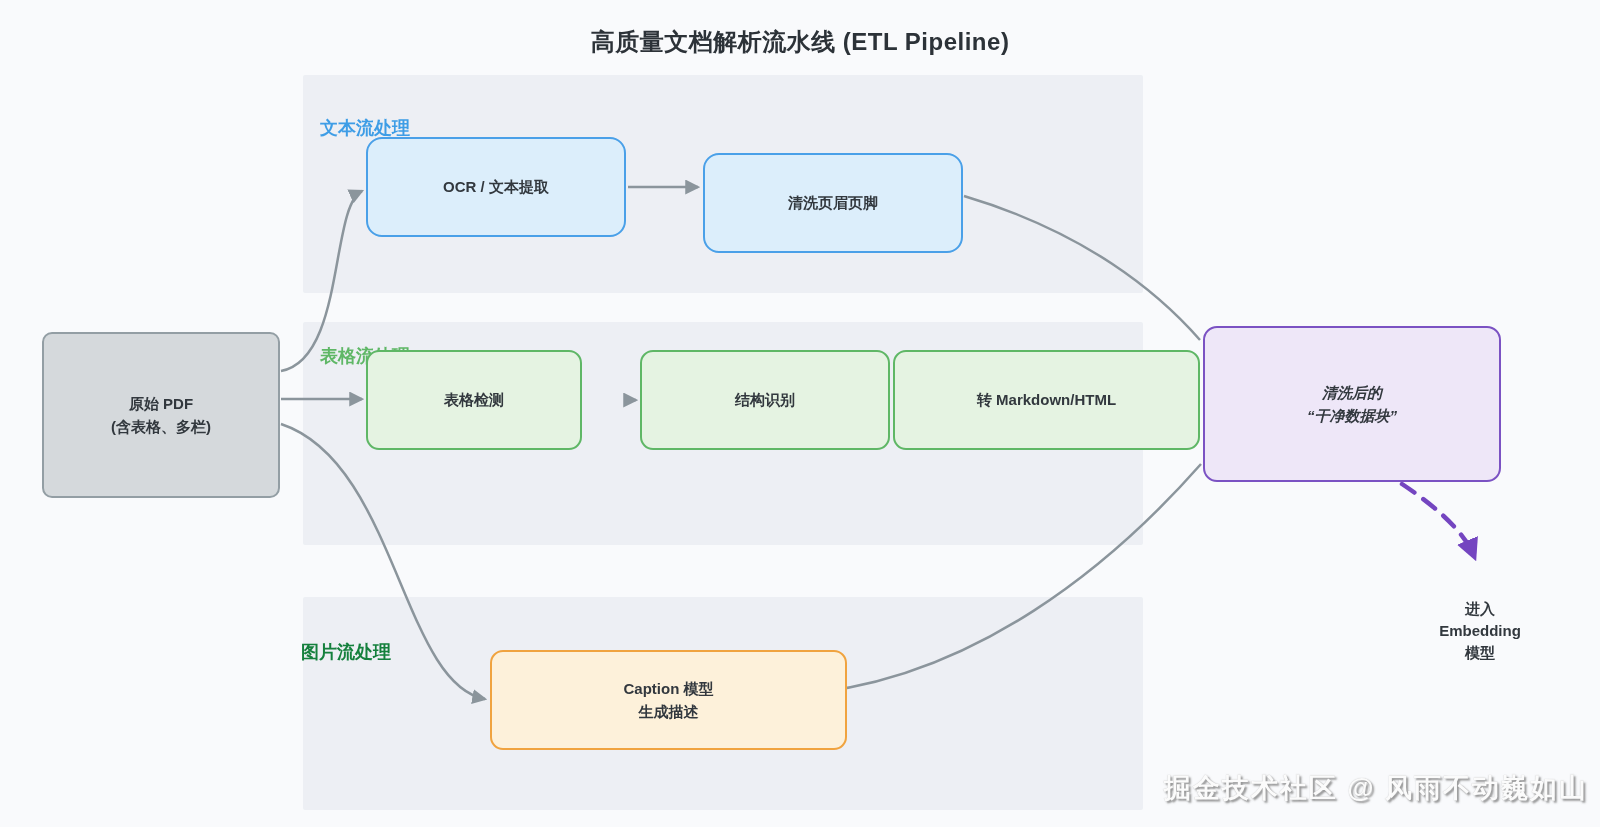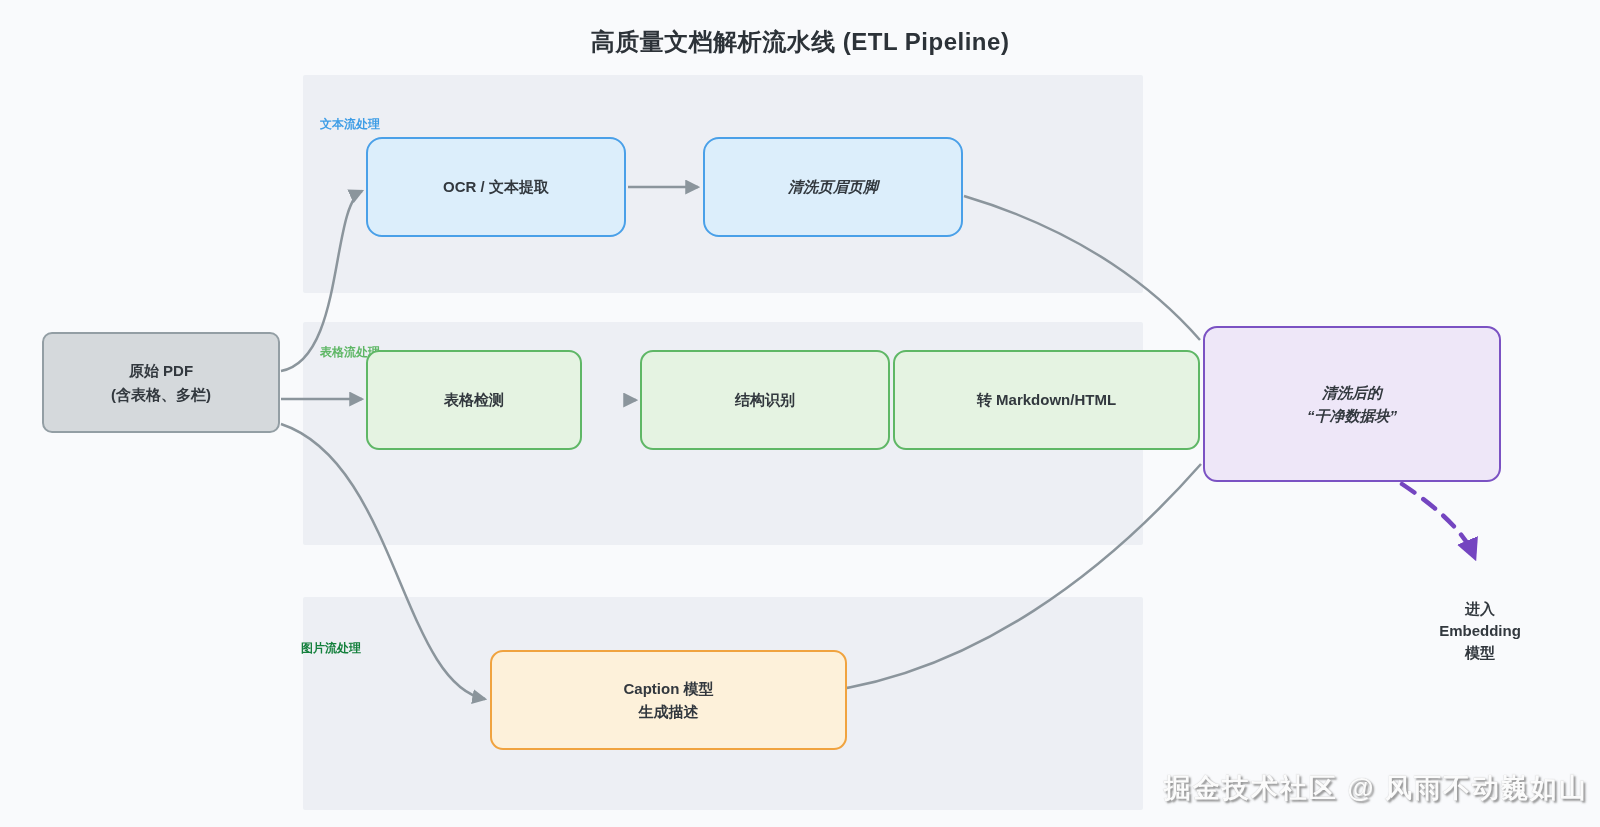--- a/index.html
+++ b/index.html
@@ -15,42 +15,42 @@
     letter-spacing:0.5px;
   }
   .lane {
     position:absolute; left:303px; width:840px;
     background:#edeff4; border-radius:2px;
   }
   .lane-1 { top:75px;  height:218px; }
   .lane-2 { top:322px; height:223px; }
   .lane-3 { top:597px; height:213px; }
   .lane-label {
-    position:absolute; font-size:12px; font-weight:bold; white-space:nowrap;
+    position:absolute; font-size:18px; font-weight:bold; white-space:nowrap;
   }
   .lane-label-1 { left:320px; top:116px; color:#3e9de6; }
   .lane-label-2 { left:320px; top:344px; color:#5fb766; }
   .lane-label-3 { left:301px; top:640px; color:#15803d; }
 
   svg.edges { position:absolute; left:0; top:0; width:1600px; height:827px; }
 
   .node {
     position:absolute; box-sizing:border-box;
     display:flex; flex-direction:column; align-items:center; justify-content:center;
     text-align:center; font-size:15px; font-weight:bold; color:#32383e;
     line-height:1.55; border-style:solid; border-width:2px;
   }
   .node span { display:block; }
   .node-source {
-    left:42px; top:332px; width:238px; height:101px;
+    left:42px; top:332px; width:238px; height:166px;
     background:#d5d9dc; border-color:#939ea4; border-radius:10px;
   }
   .node-blue { background:#dceefb; border-color:#4aa0e8; border-radius:16px; }
   .node-ocr   { left:366px; top:137px; width:260px; height:100px; }
-  .node-clean { left:703px; top:137px; width:260px; height:100px;font-style:italic; }
+  .node-clean { left:703px; top:153px; width:260px; height:100px; }
   .node-green { background:#e5f3e2; border-color:#5fb766; border-radius:13px; }
   .node-tdetect { left:366px; top:350px; width:216px; height:100px; }
   .node-struct  { left:640px; top:350px; width:250px; height:100px; }
   .node-tomd    { left:893px; top:350px; width:307px; height:100px; }
   .node-orange {
     left:490px; top:650px; width:357px; height:100px;
     background:#fdf1da; border-color:#f0a33f; border-radius:13px;
   }
   .node-purple {
     left:1203px; top:326px; width:298px; height:156px;

